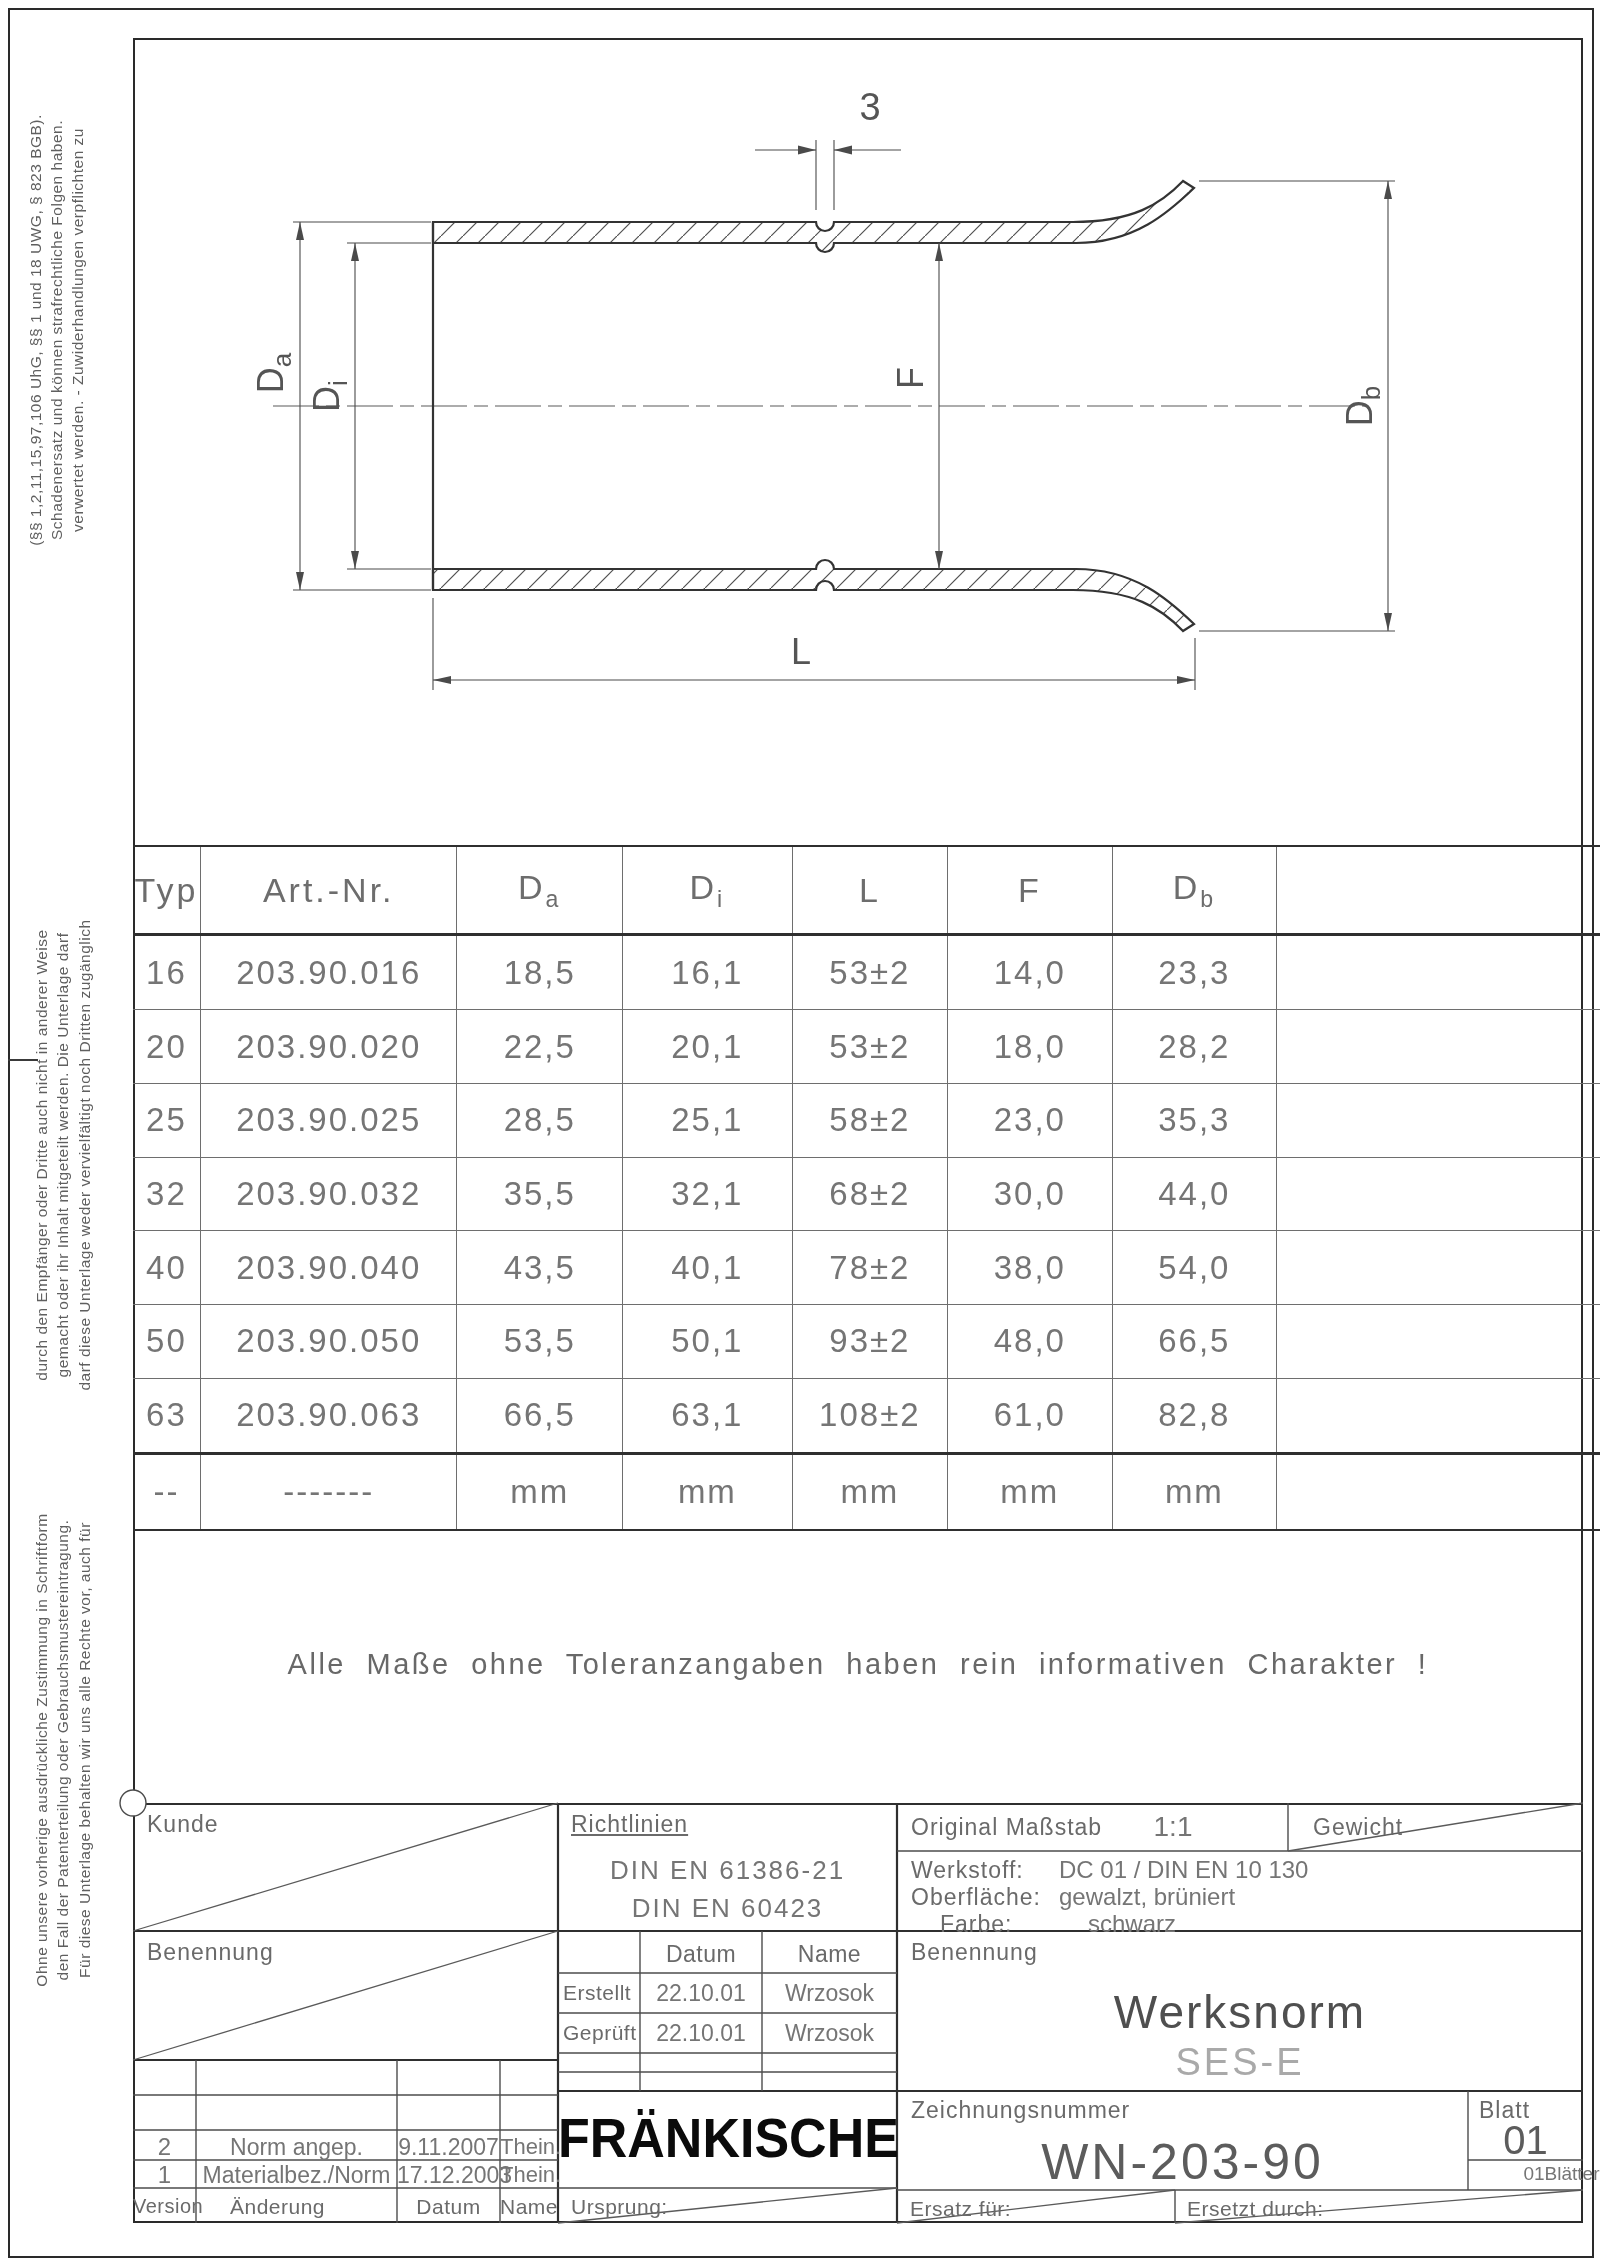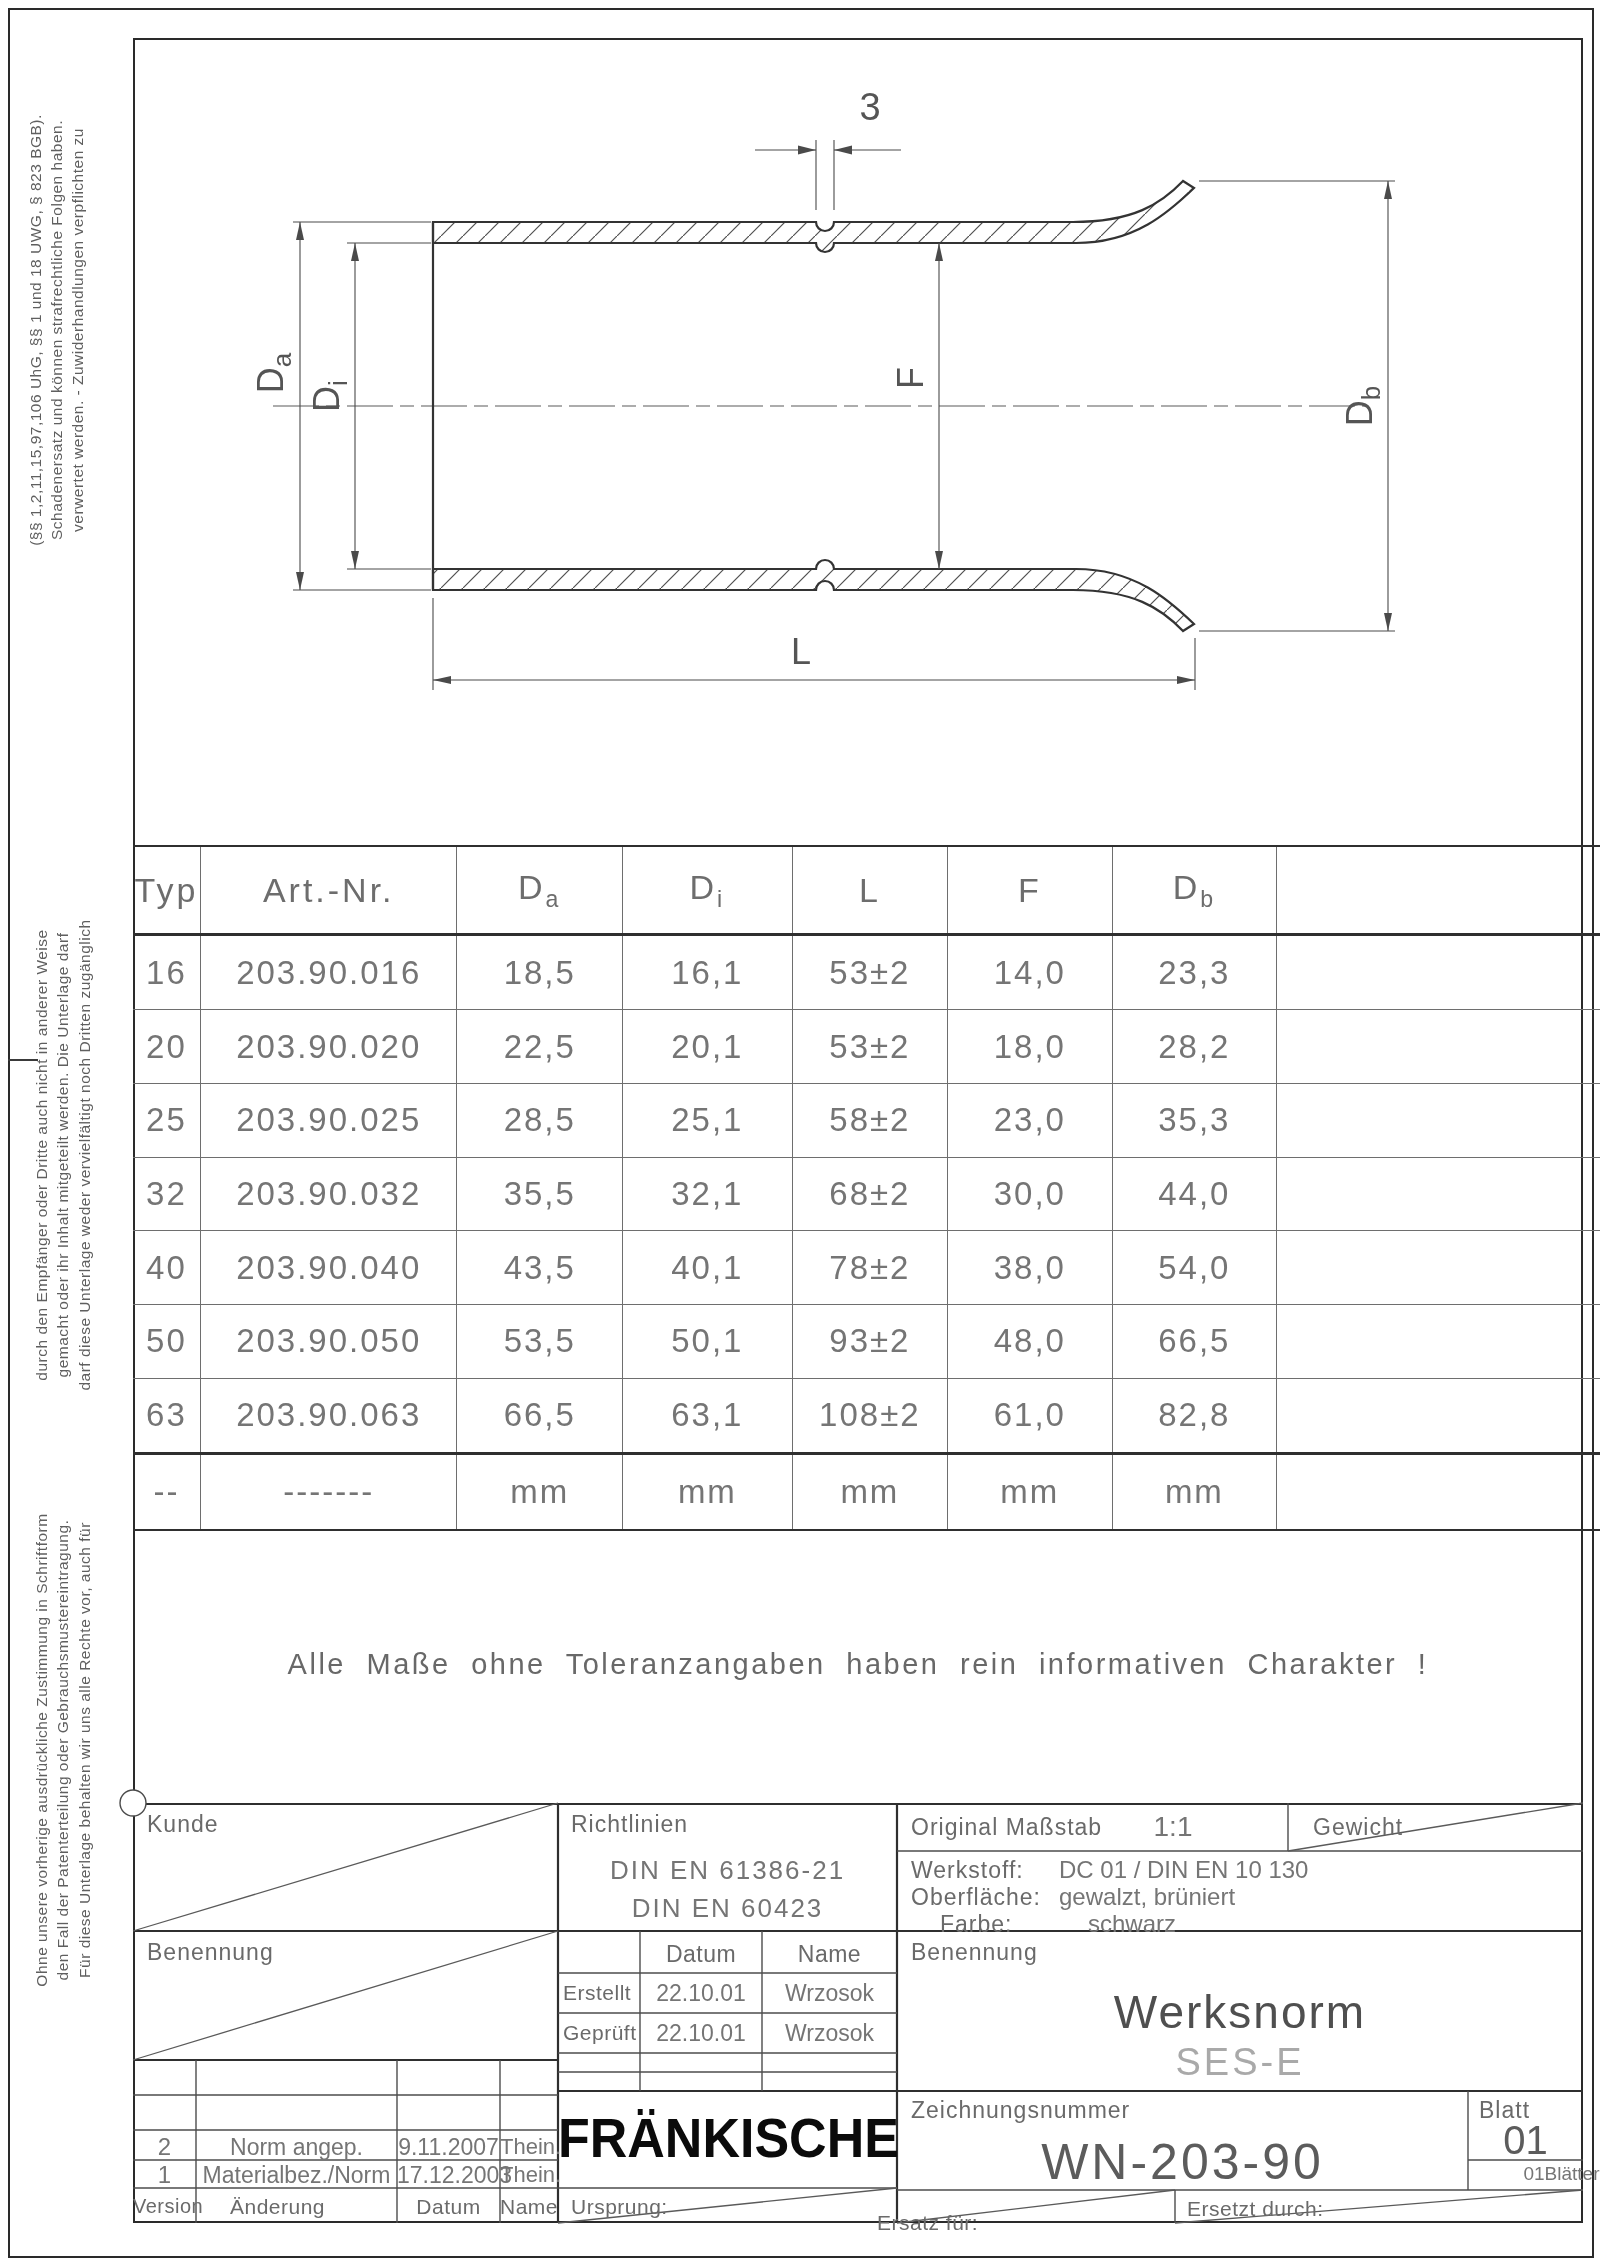--- a/index.html
+++ b/index.html
@@ -282,21 +282,21 @@
         <line x1="0" y1="257" x2="425" y2="128"></line>
         <line x1="1155" y1="48" x2="1450" y2="0"></line>
         <line x1="425" y1="420" x2="764" y2="385"></line>
         <line x1="764" y1="420" x2="1042" y2="387"></line>
         <line x1="1042" y1="420" x2="1450" y2="387"></line>
       </g>
       <circle cx="0" cy="0" r="13" fill="#fff" stroke="#4c4c4c" stroke-width="1.4"></circle>
     </svg>
 
     <div class="tb lbl" style="left:14px;top:8px;">Kunde</div>
-    <div class="tb lbl" style="left:438px;top:8px;">Richtlinien</div>
+    <div class="tb lbl" style="left:438px;top:8px;text-decoration:underline;">Richtlinien</div>
     <div class="tb val ctr" style="left:425px;top:52px;width:339px;font-size:26px;letter-spacing:2px;">DIN EN 61386-21</div>
     <div class="tb val ctr" style="left:425px;top:90px;width:339px;font-size:26px;letter-spacing:2px;">DIN EN 60423</div>
 
     <div class="tb lbl" style="left:778px;top:11px;">Original Maßstab</div>
     <div class="tb val ctr" style="left:980px;top:8px;width:120px;font-size:28px;">1:1</div>
     <div class="tb lbl" style="left:1168px;top:11px;margin-left:12px;">Gewicht</div>
 
     <div class="tb" style="left:778px;top:53px;font-size:24px;">
       <span style="display:inline-block;width:148px;" class="lbl">Werkstoff:</span><span class="val">DC 01 / DIN EN 10 130</span>
     </div>
@@ -338,17 +338,17 @@
     <div class="tb ctr logo" style="left:425px;top:305px;width:339px;">FRÄNKISCHE</div>
     <div class="tb small-lbl" style="left:438px;top:392px;">Ursprung:</div>
 
     <div class="tb lbl" style="left:778px;top:294px;">Zeichnungsnummer</div>
     <div class="tb ctr" style="left:764px;top:330px;width:571px;font-size:50px;color:#5c5c5c;letter-spacing:3px;">WN-203-90</div>
 
     <div class="tb lbl" style="left:1346px;top:294px;">Blatt</div>
     <div class="tb ctr" style="left:1335px;top:315px;width:115px;font-size:40px;color:#5c5c5c;">01</div>
     <div class="tb ctr val" style="left:1335px;top:360px;width:115px;font-size:19px;padding-left:36px;">01Blätter</div>
 
-    <div class="tb small-lbl" style="left:744px;top:394px;margin-top:14px;">Ersatz für:</div>
+    <div class="tb small-lbl" style="left:777px;top:394px;">Ersatz für:</div>
     <div class="tb small-lbl" style="left:1054px;top:394px;">Ersetzt durch:</div>
   </div>
 
 </div>
 
 </body></html>

